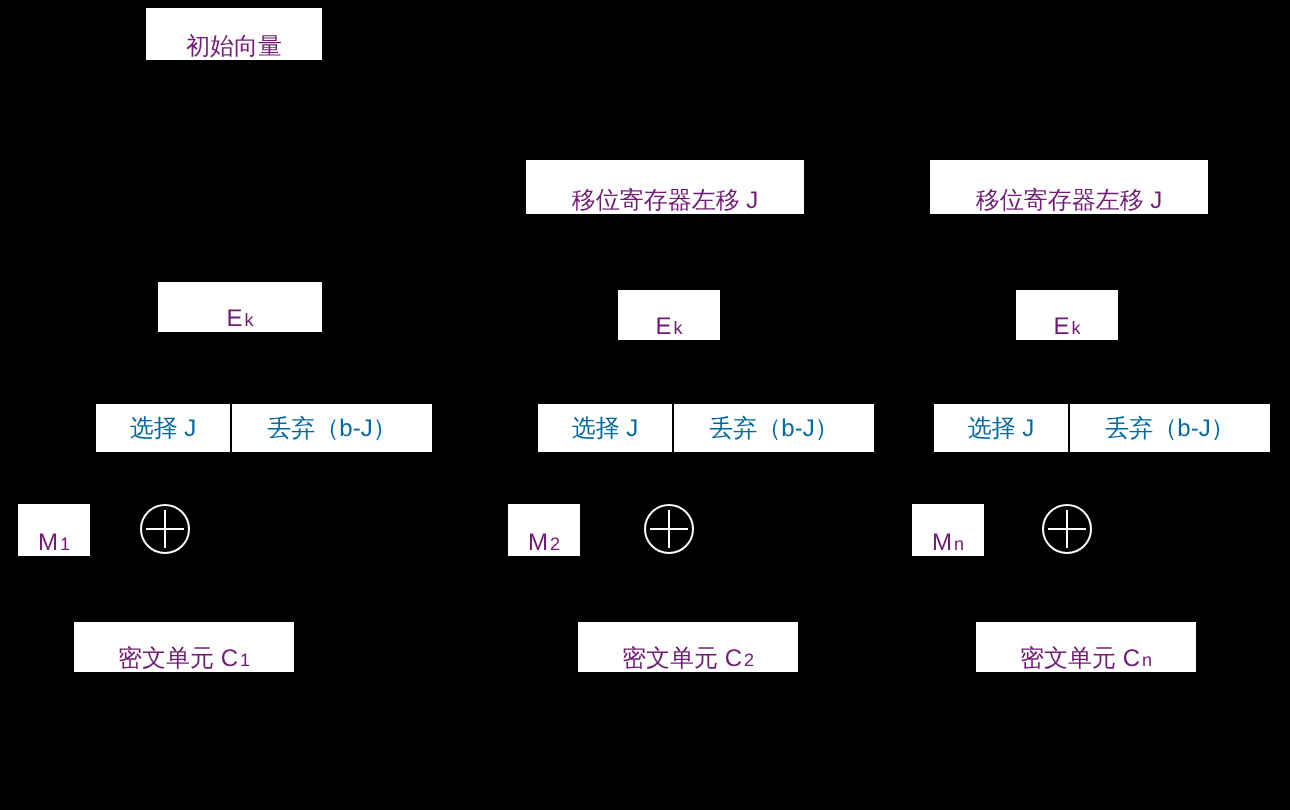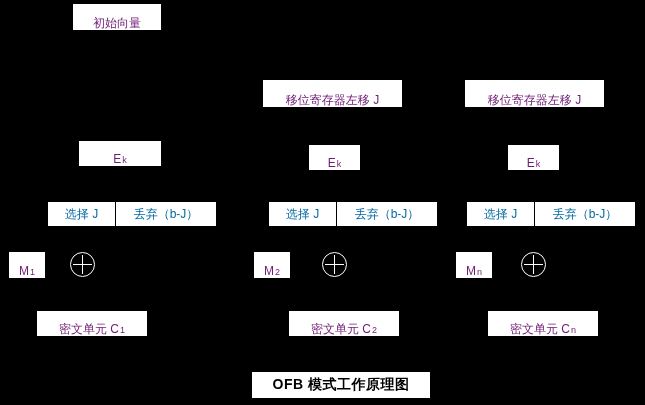--- a/index.html
+++ b/index.html
@@ -183,17 +183,14 @@
       <span class="sub">n</span>
   </div>
 
   <div class="xor" style="left:521px; top:252px; width:25px; height:25px;"></div>
 
   <div class="box" style="left:487px; top:310px; width:112px; height:27px;">
     <span>密文单元 C</span>
       <span class="sub">n</span>
   </div>
 
-  <div class="title-box" style="left:251px; top:371px; width:180px; height:28px;">
-    <span>OFB 模式工作原理图</span>
-  </div>
 
 </div>
 
 </body></html>

